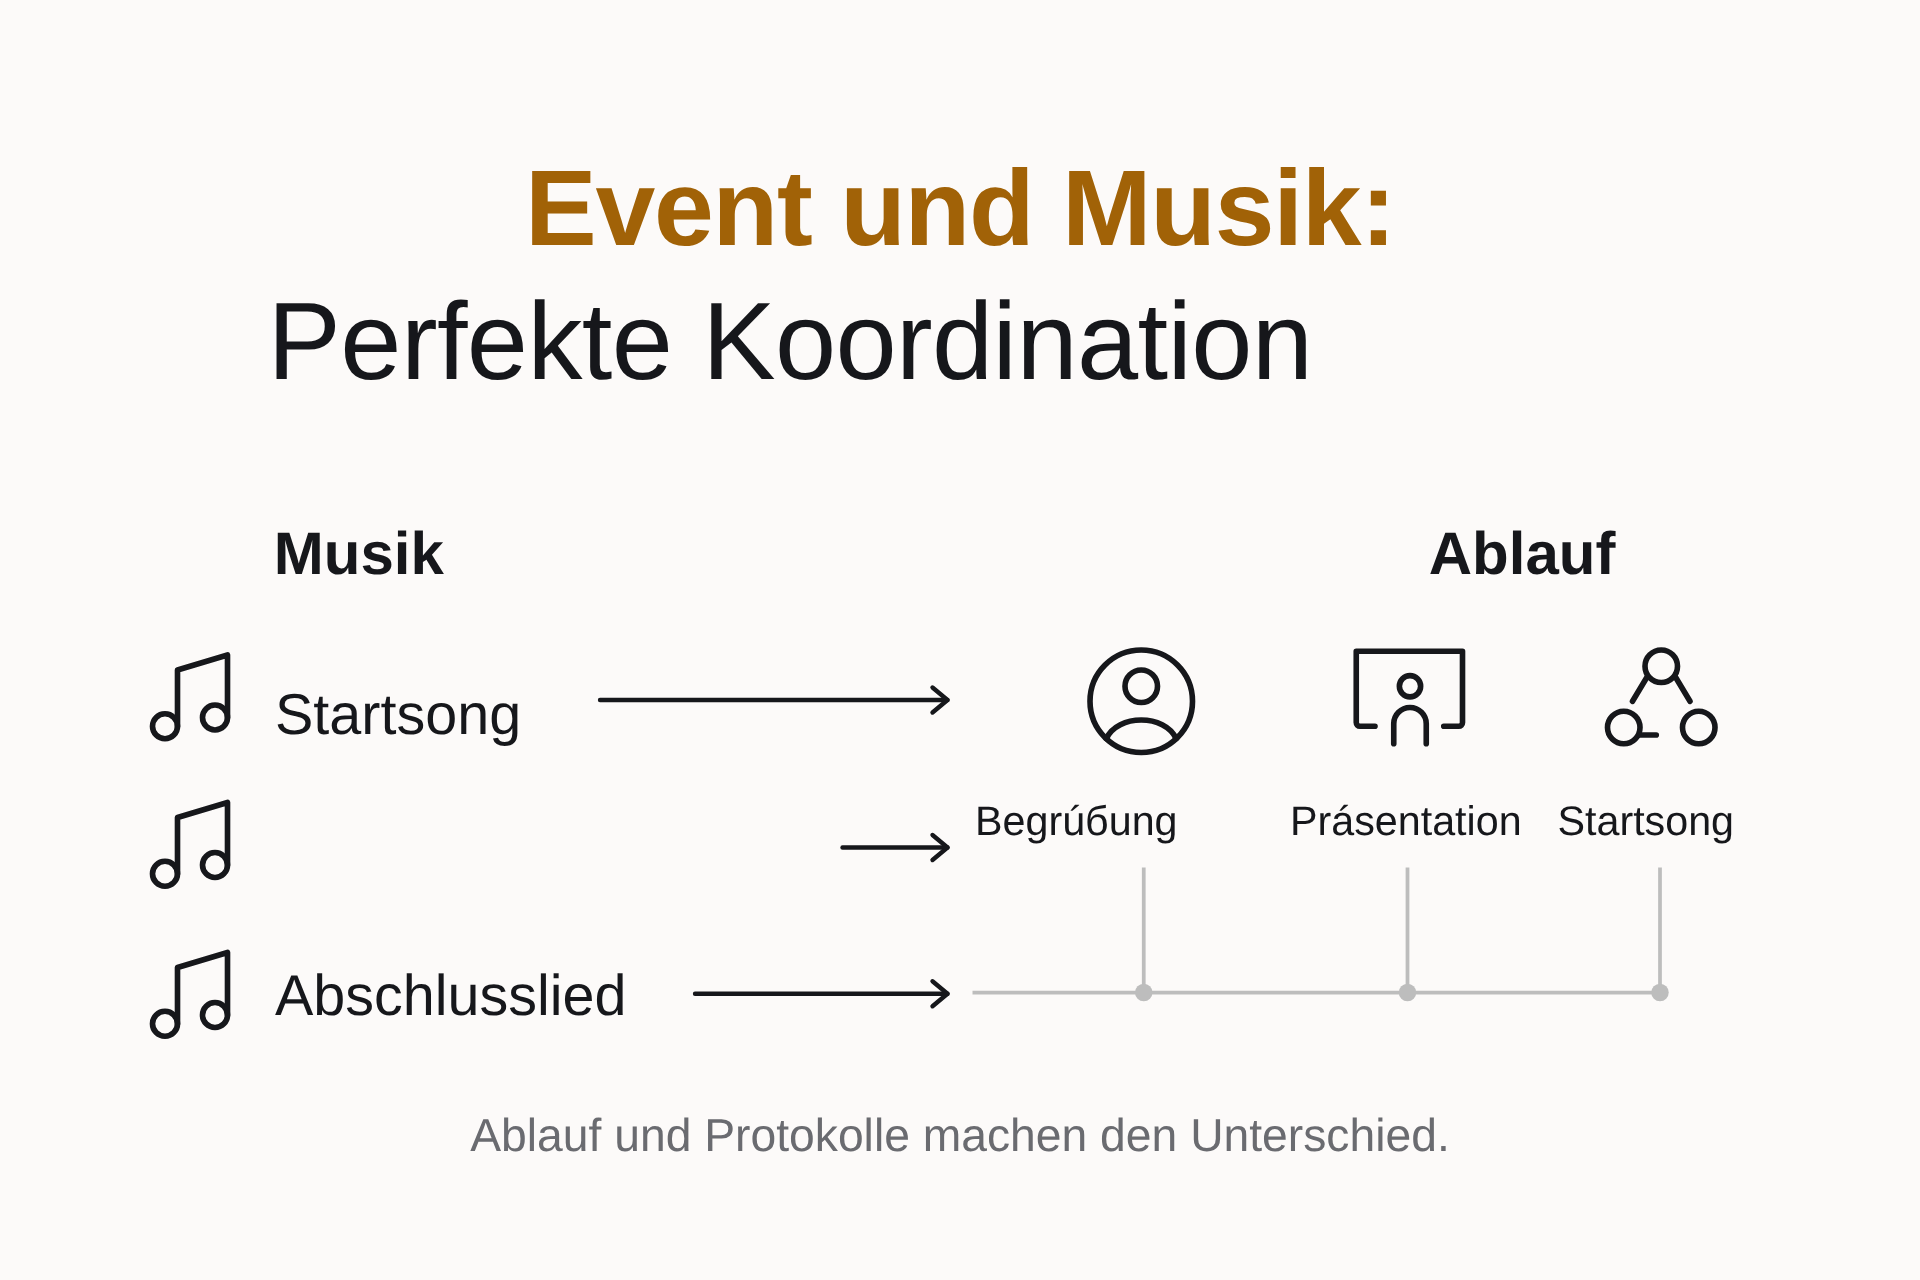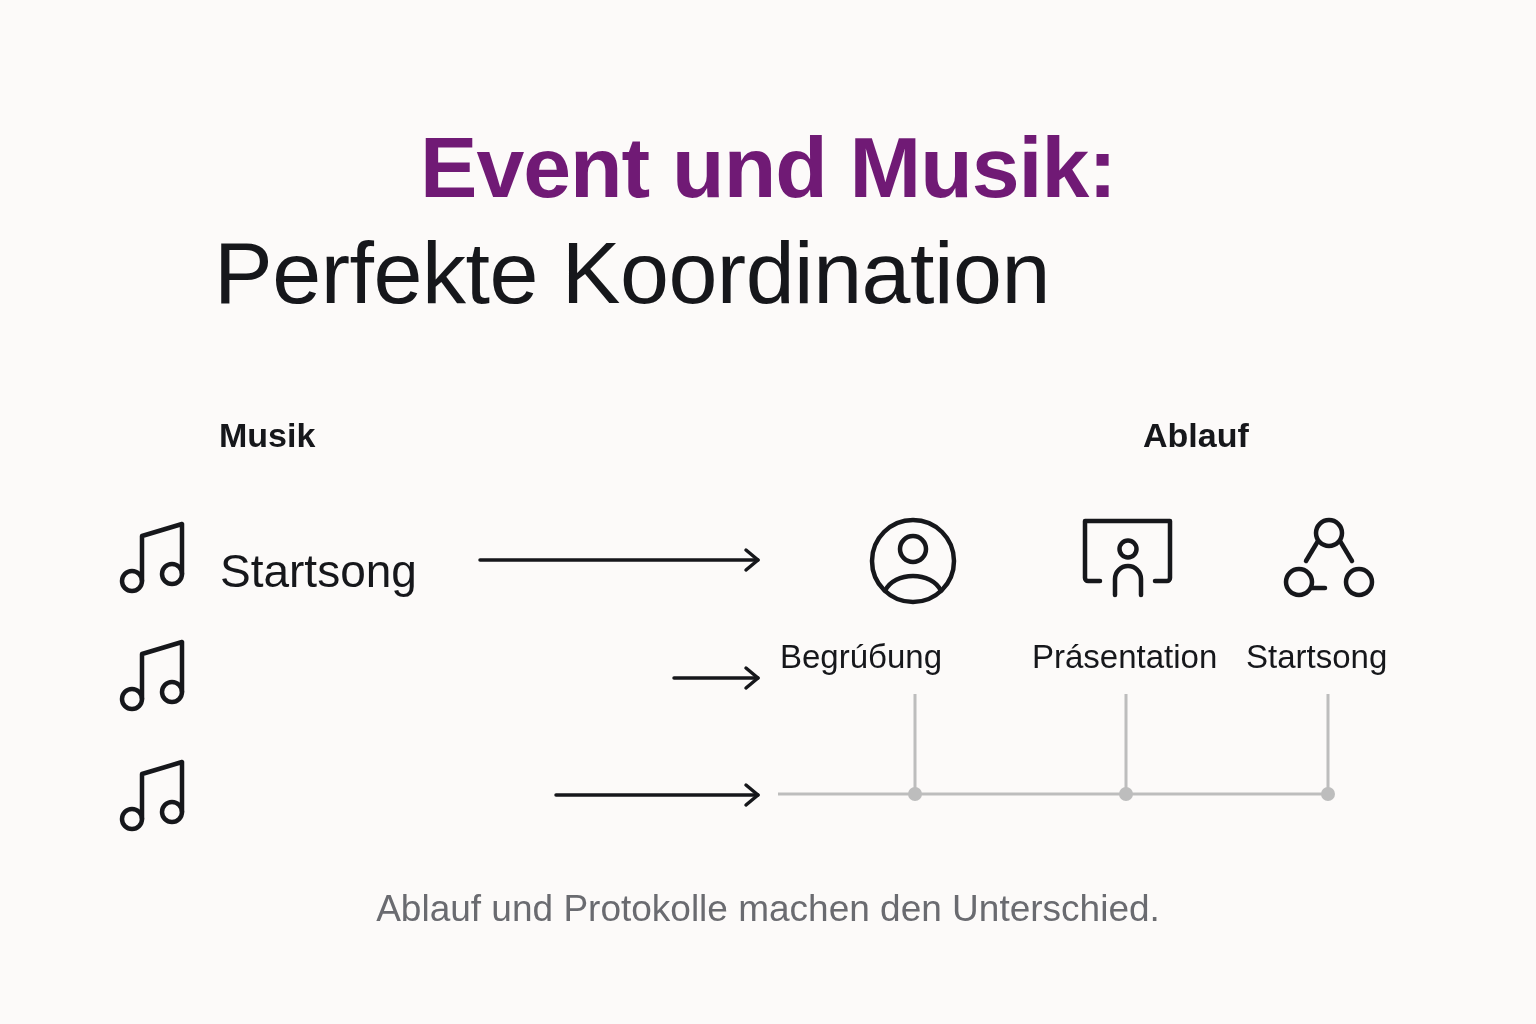--- a/index.html
+++ b/index.html
@@ -2,24 +2,24 @@
 <html><head>
 <meta charset="utf-8">
 <style>
   html, body { margin:0; padding:0; }
   body {
     width:1536px; height:1024px; overflow:hidden;
     background:#fcfaf9; position:relative;
     font-family:"Liberation Sans", "DejaVu Sans", sans-serif; color:#17181c;
   }
   .title1 { position:absolute; top:118px; left:0; width:1536px; text-align:center;
-    font-size:86px; font-weight:bold; letter-spacing:-1px; color:#701a75; }
+    font-size:86px; font-weight:bold; letter-spacing:-1px; color:#a16207; }
   .title2 { position:absolute; top:222px; left:0; width:1264px; text-align:center;
     font-size:88px; font-weight:normal; letter-spacing:-0.5px; color:#16171b; }
-  .heading { position:absolute; font-size:34px; font-weight:bold; color:#16171b; }
+  .heading { position:absolute; font-size:48px; font-weight:bold; color:#16171b; }
   .music-row { position:absolute; left:118px; height:80px; }
   .music-row svg { position:absolute; left:0; top:0; }
   .music-label { position:absolute; left:102px; font-size:46px; white-space:nowrap; color:#16171b; }
   .arrow { position:absolute; }
   .stage { position:absolute; top:515px; width:200px; }
   .stage svg { display:block; margin:0 auto; }
   .stage-label { position:absolute; top:638px; font-size:33px; white-space:nowrap; color:#16171b; text-align:center; }
   .footer { position:absolute; top:888px; left:0; width:1536px; text-align:center;
     font-size:37px; color:#6a6b70; }
 </style>
@@ -66,20 +66,21 @@
 </svg>
 
 <div class="music-row" style="top:756px; width:700px;">
   <svg width="70" height="80" viewBox="0 0 70 80">
     <g fill="none" stroke="#16171b" stroke-width="4.5" stroke-linecap="round" stroke-linejoin="round">
       <circle cx="14" cy="63" r="10"></circle>
       <circle cx="54" cy="56" r="10"></circle>
       <path d="M24 63 V18 L64 6 V56"></path>
     </g>
   </svg>
+  <div class="music-label" style="top:13px;">Abschlusslied</div>
 </div>
 <svg class="arrow" style="left:554px; top:782px;" width="210" height="26" viewBox="0 0 210 26">
   <g fill="none" stroke="#16171b" stroke-width="3.5" stroke-linecap="round" stroke-linejoin="round">
     <path d="M2 13 H204"></path>
       <path d="M192 3 L204 13 L192 23"></path>
   </g>
 </svg>
 
 <div class="stage" style="left:813px;">
   <svg width="90" height="92" viewBox="0 0 90 92">

